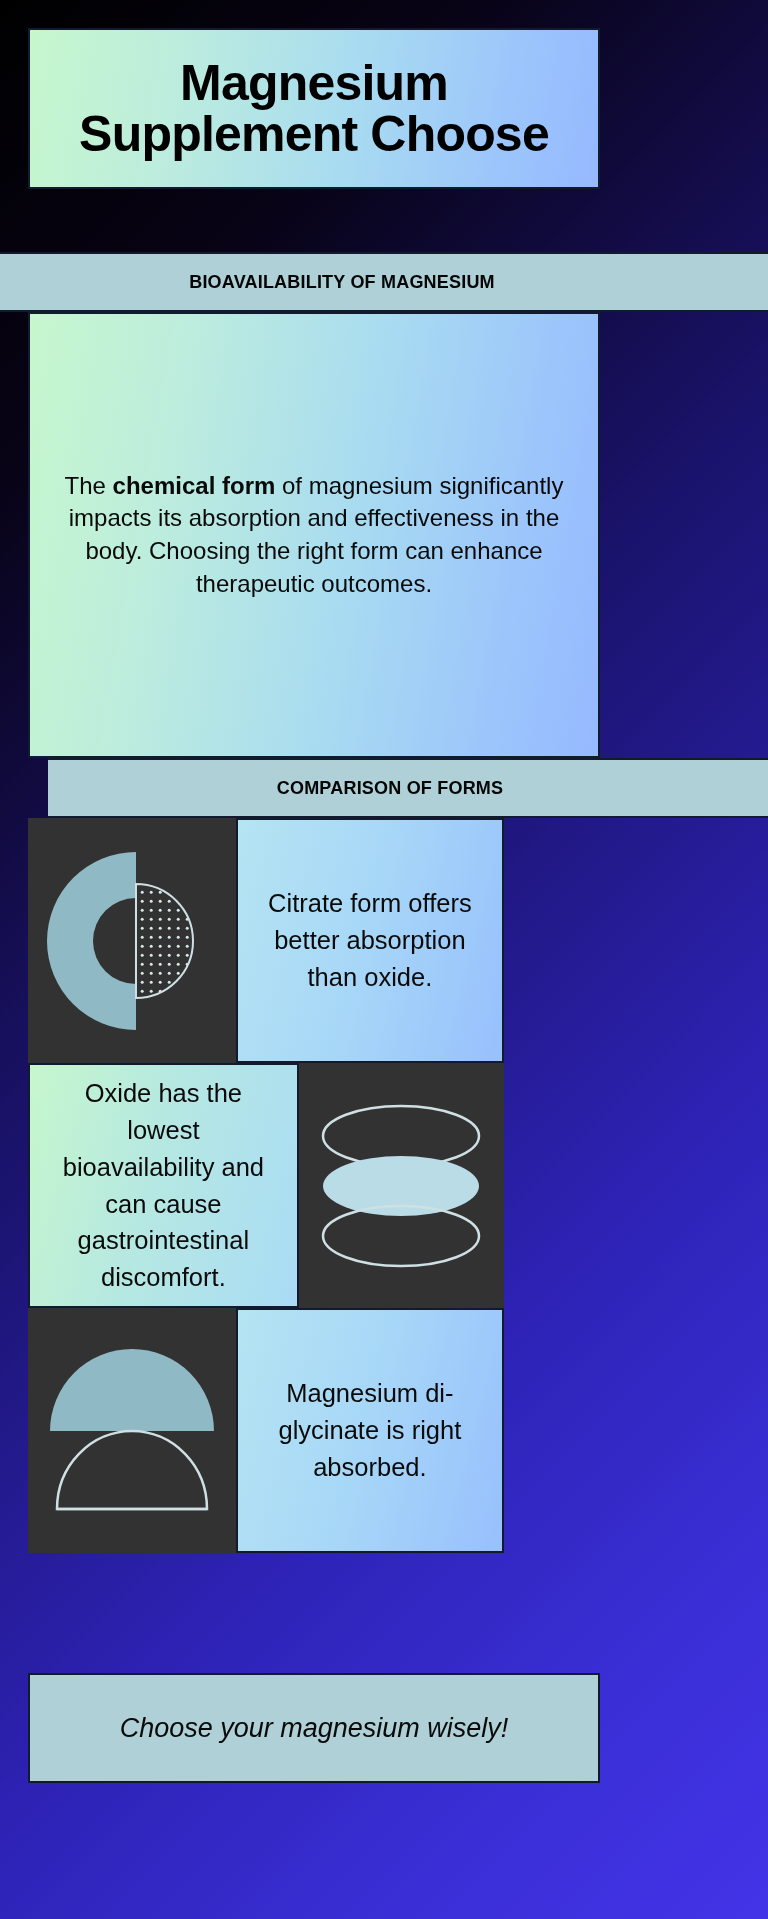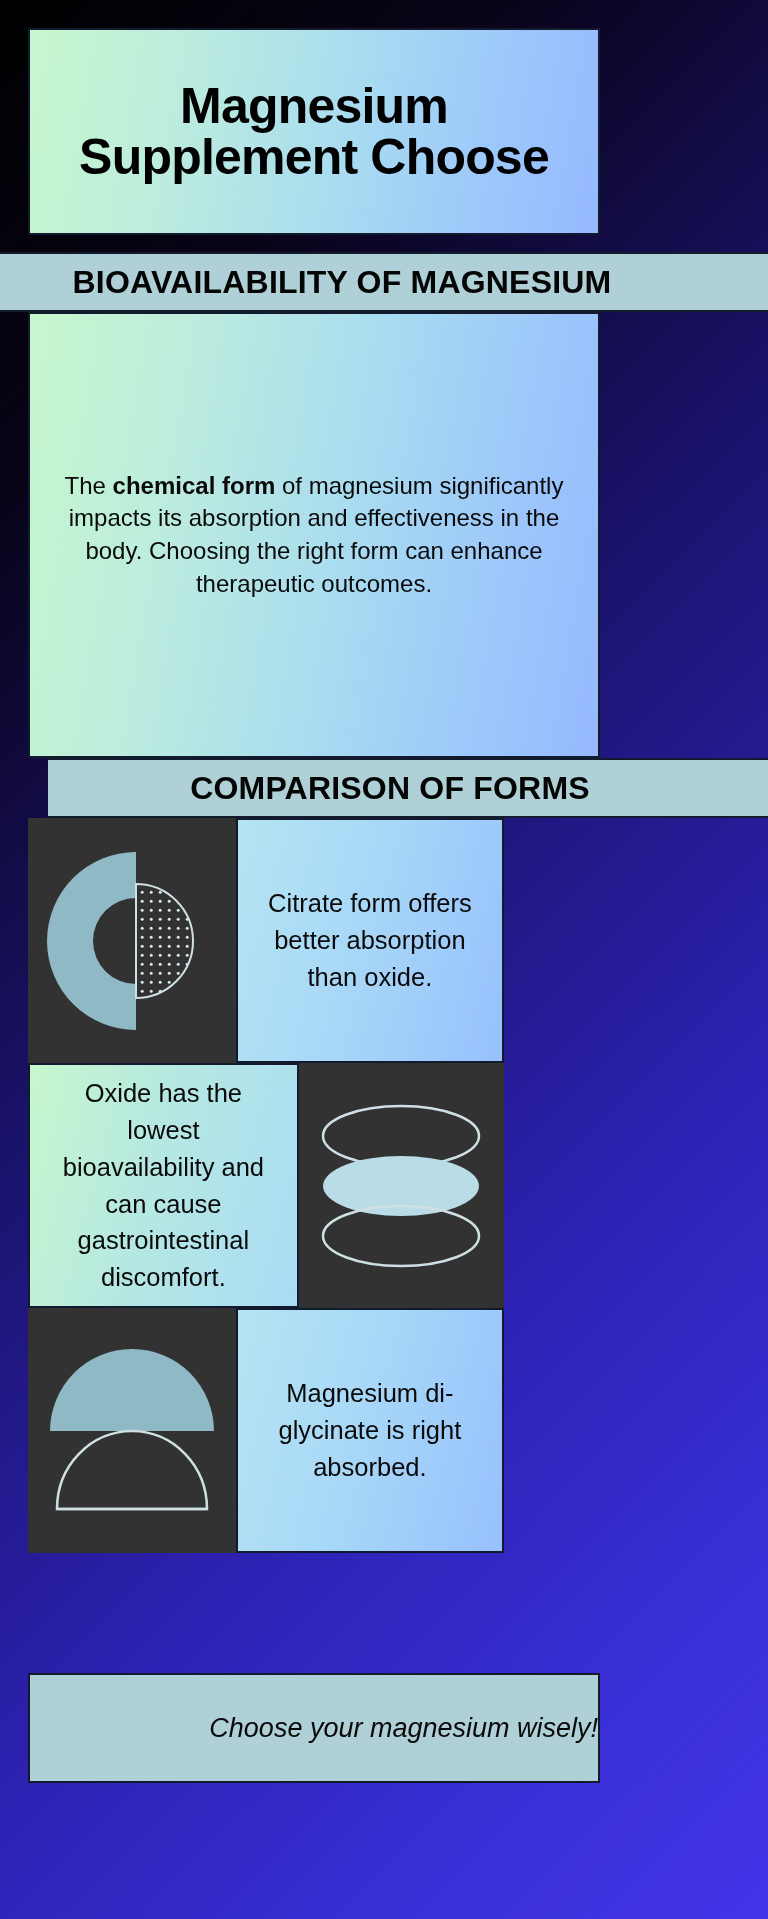--- a/index.html
+++ b/index.html
@@ -13,34 +13,34 @@
   
   .band{
     position:absolute;left:0;width:768px;
     background:#aed0d6;
     border-top:2px solid #121a2e;border-bottom:2px solid #121a2e;
     display:flex;align-items:center;justify-content:center;
     box-sizing:border-box;
   }
   .band span{
     font-weight:bold;color:#050505;letter-spacing:.2px;
-    font-size:32px;
+    font-size:18px;
     
     transform:translateX(-42px);
   }
 
   
   .panel{
     position:absolute;left:28px;width:572px;box-sizing:border-box;
     border:2px solid #121a2e;
   }
   .grad{background:linear-gradient(100deg,#c6f7cd 0%,#bdeddd 25%,#a9dcf0 55%,#9cc6fb 82%,#96b9ff 100%);}
 
   
-  #title-panel{top:28px;height:207px;display:flex;align-items:center;justify-content:center;}
+  #title-panel{top:28px;height:161px;display:flex;align-items:center;justify-content:center;}
   #title-panel h1{
     margin:0;padding:0 18px;text-align:center;color:#000;
     font-size:50px;line-height:1.02;font-weight:bold;
     letter-spacing:-0.8px;
   }
 
   
   #band-1{top:252px;height:60px;}
   #band-2{top:758px;height:60px;margin-left:48px;}
 
@@ -76,21 +76,21 @@
   #card-1 .pic{width:250px;}
   #card-1 .txt{width:322px;background:linear-gradient(105deg,#b5e4f2 0%,#a8d8f7 45%,#97c0fd 100%);}
   
   #card-2 .txt{width:325px;background:linear-gradient(105deg,#c6f7cd 0%,#b6e8e2 45%,#a9dcf5 100%);}
   #card-2 .pic{width:247px;}
   
   #card-3 .pic{width:250px;}
   #card-3 .txt{width:322px;background:linear-gradient(105deg,#b5e4f2 0%,#a8d8f7 45%,#97c0fd 100%);}
 
   
-  #footer-panel{top:1673px;height:110px;display:flex;align-items:center;justify-content:flex-end;
+  #footer-panel{top:1673px;height:110px;display:flex;align-items:center;justify-content:center;
                 background:#aed0d6;}
   #footer-panel span{font-style:italic;font-size:27px;color:#0a0a0a;}
 
   svg{display:block;}
 </style>
 </head>
 <body>
 
 <div class="stage">
 

